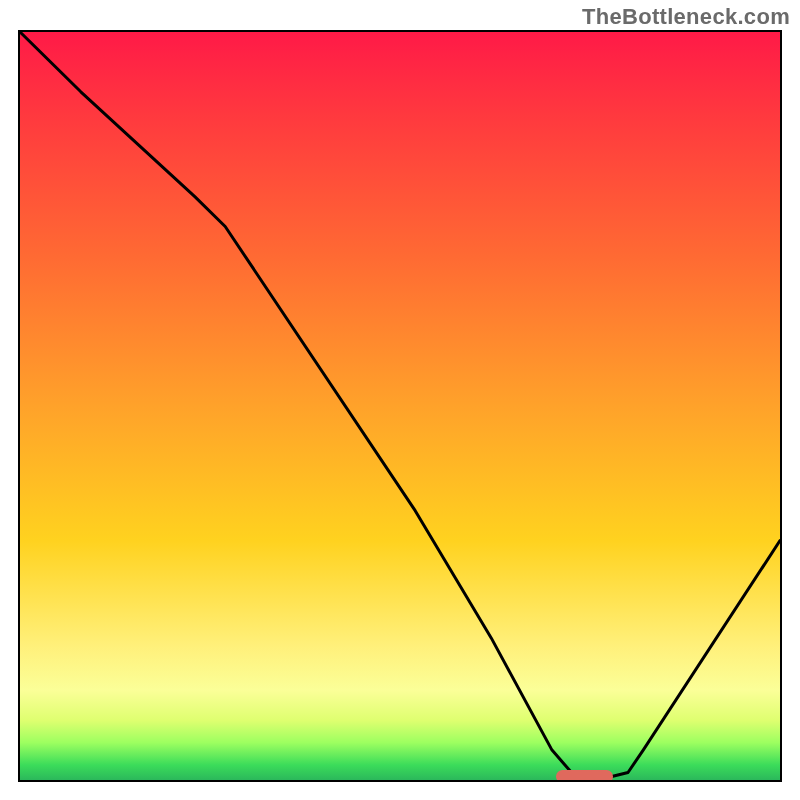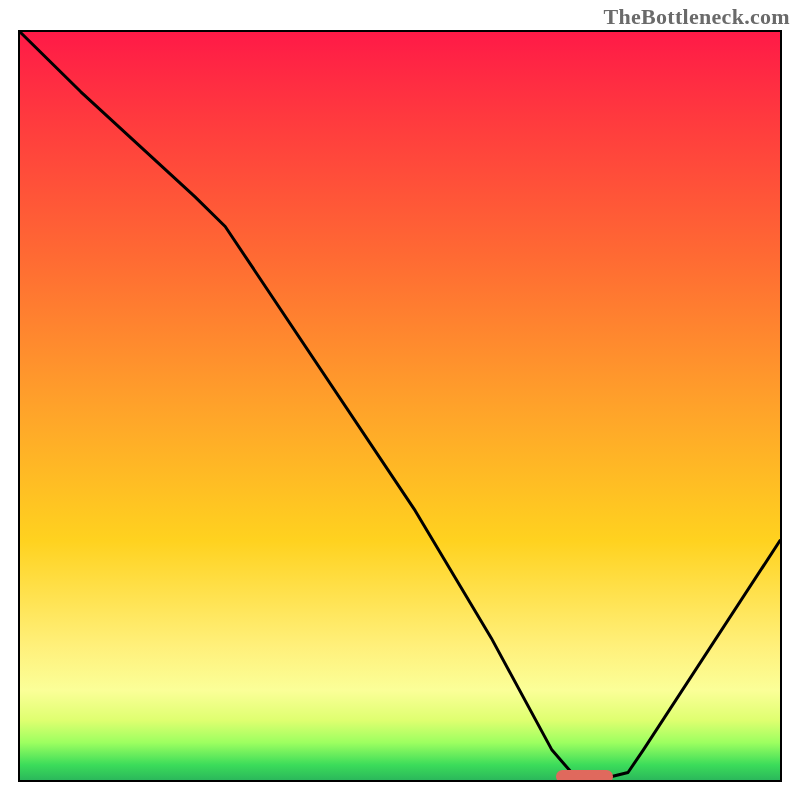--- a/index.html
+++ b/index.html
@@ -16,21 +16,20 @@
     height: 800px;
   }
   .watermark {
     position: absolute;
     top: 4px;
     right: 10px;
     font-size: 22px;
     font-weight: bold;
     color: #6a6a6a;
     letter-spacing: 0.3px;
-    font-family: Liberation Serif, serif;
   }
   .plot-frame {
     position: absolute;
     left: 18px;
     top: 30px;
     width: 764px;
     height: 752px;
     border: 2px solid #000;
     box-sizing: border-box;
     overflow: hidden;

